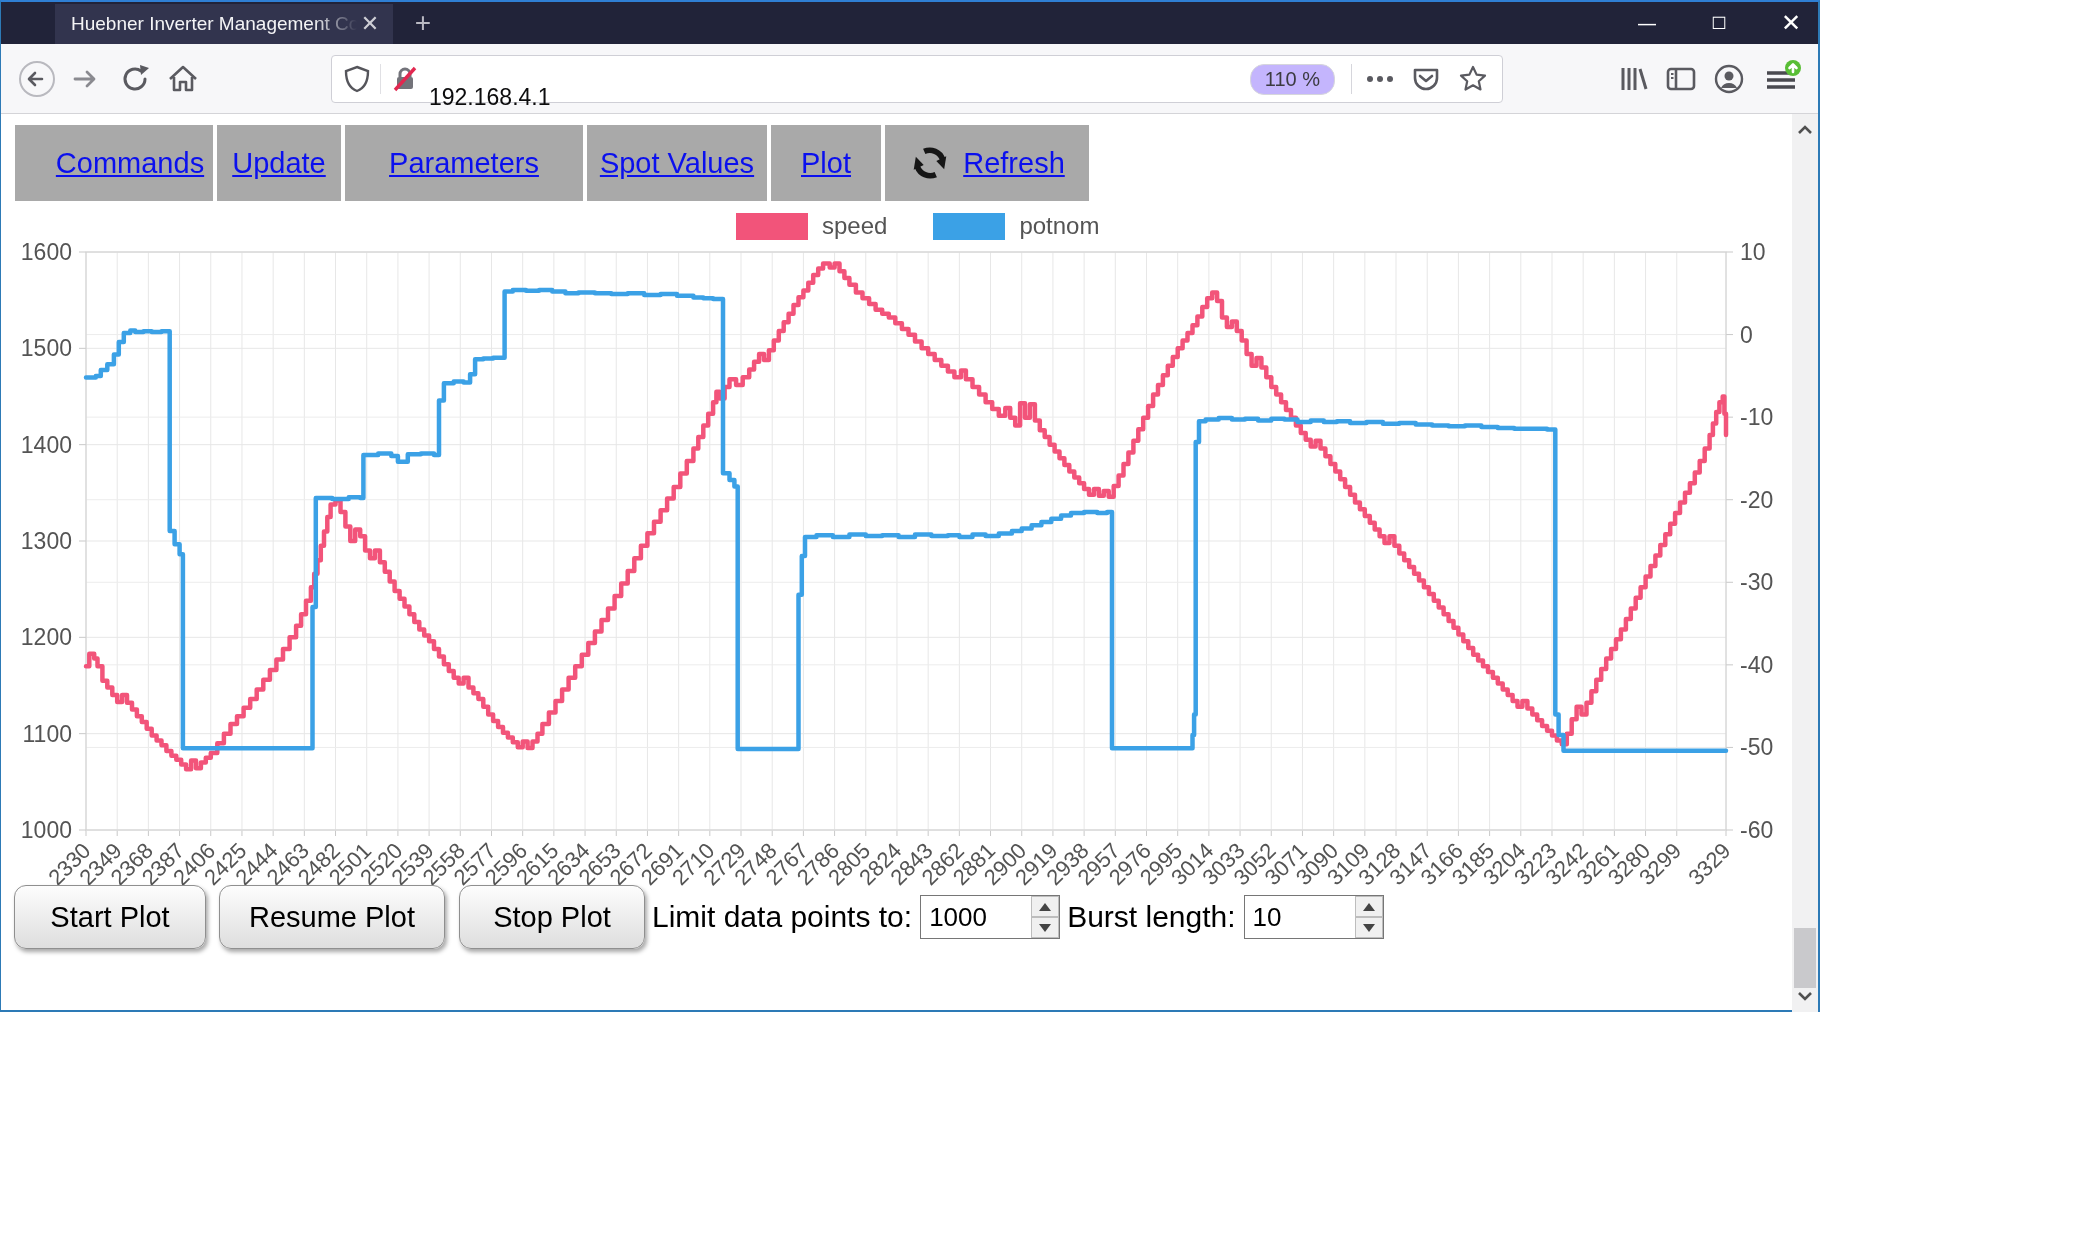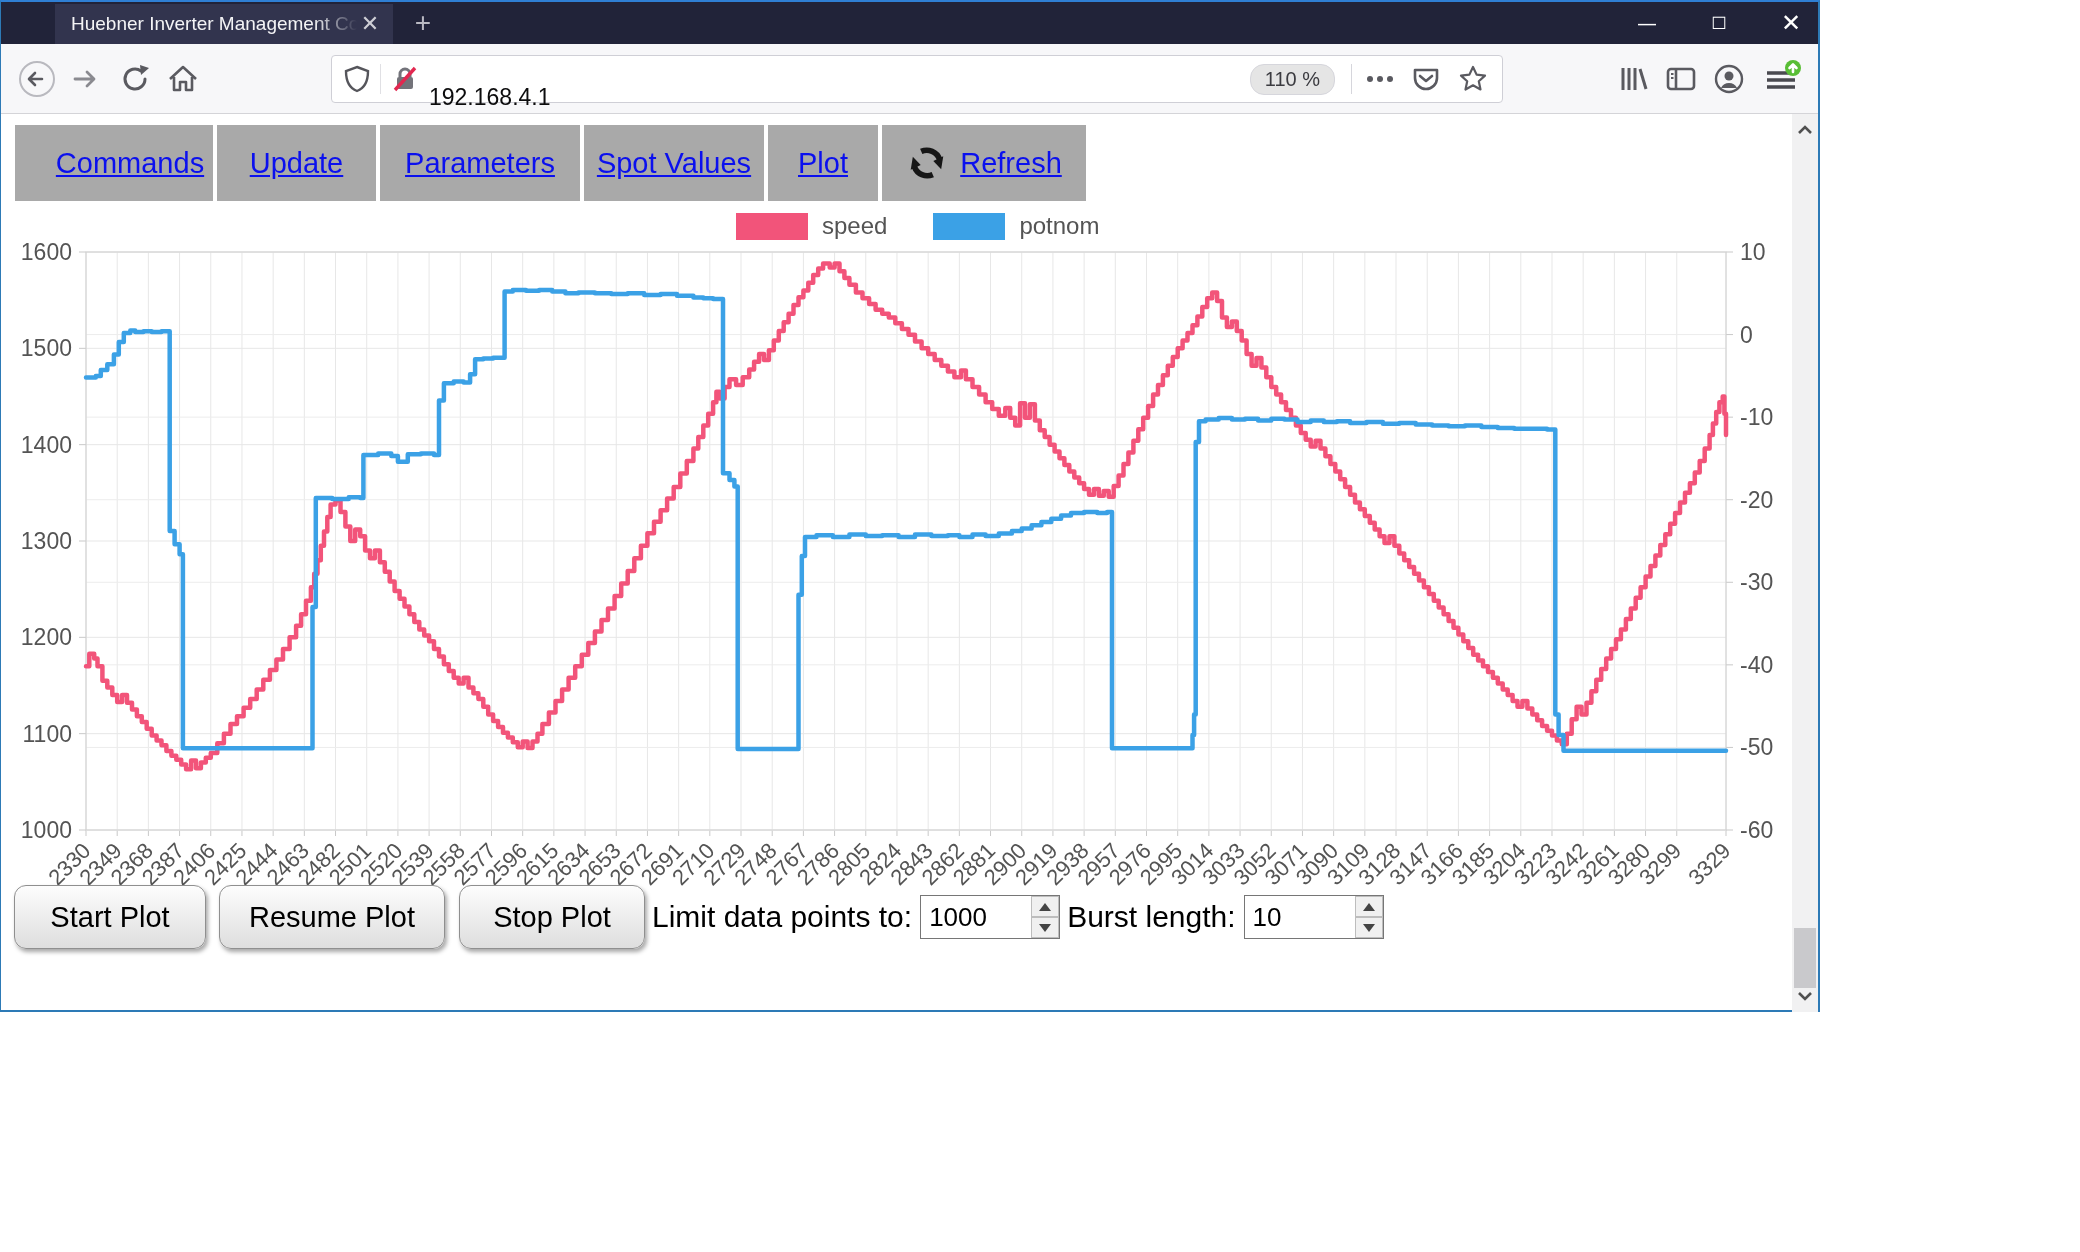--- a/index.html
+++ b/index.html
@@ -13,21 +13,21 @@
                -webkit-mask-image:linear-gradient(90deg,#000 85%,transparent); mask-image:linear-gradient(90deg,#000 85%,transparent); }
   .tab-close { color:#cfcfd6; font-size:22px; width:26px; text-align:center; cursor:default; }
   .newtab { position:absolute; left:404px; top:6px; width:36px; height:32px; color:#b9b9c2; font-size:28px; text-align:center; line-height:30px; }
   .winbtns { position:absolute; right:14px; top:0; height:42px; display:flex; align-items:center; gap:46px; color:#ffffff; }
   .winbtn { font-size:20px; width:26px; text-align:center; font-family:"DejaVu Sans", sans-serif; }
   
   #toolbar { position:absolute; left:0; top:42px; width:100%; height:70px; background:#f7f7f9; border-bottom:1px solid #d4d4d8; }
   .tbicon { position:absolute; top:0; height:70px; display:flex; align-items:center; justify-content:center; }
   #urlbar { position:absolute; left:330px; top:11px; width:1172px; height:48px; background:#ffffff; border:1px solid #cfcfd6; border-radius:4px; display:flex; align-items:center; }
   .url-text { font-size:23px; color:#0c0c0d; margin-left:10px; flex:1;margin-top:36px; }
-  .zoom-pill { border:1px solid #d6d6dc; background:#e5e5e5; border-radius:14px; font-size:20px; color:#3b3b40; padding:3px 14px; margin-right:16px; }
+  .zoom-pill { border:1px solid #d6d6dc; background:#c4b5fd; border-radius:14px; font-size:20px; color:#3b3b40; padding:3px 14px; margin-right:16px; }
   .vsep { width:1px; height:30px; background:#d6d6dc; margin-right:14px; }
   svg.ico { display:block; }
   
   #navbar { position:absolute; left:14px; top:123px; display:flex; gap:4px; }
   .navcell { background:#a9a9a9; height:76px; display:flex; align-items:center; justify-content:center; gap:12px; }
   .navlink { color:#0b10ee; font-size:29px; text-decoration:underline; cursor:pointer; }
   
   #legend { position:absolute; left:735px; top:210px; display:flex; align-items:center; gap:14px; }
   .swatch { width:72px; height:27px; }
   .legend-label { font-size:24px; color:#545454; }
@@ -158,24 +158,24 @@
         <circle cx="34" cy="9" r="8" fill="#58bd35"></circle>
         <path d="M34 13 V6 M30.5 9 L34 5.5 L37.5 9" stroke="#fff" stroke-width="2.6" fill="none" stroke-linecap="round" stroke-linejoin="round"></path>
       </svg>
     </div>
   </div>
 
   <div id="navbar">
     <div class="navcell" style="width:198px;padding-left:32px;">
       <span class="navlink">Commands</span>
     </div>
-    <div class="navcell" style="width:159px;">
+    <div class="navcell" style="width:124px;">
       <span class="navlink">Update</span>
     </div>
-    <div class="navcell" style="width:200px;">
+    <div class="navcell" style="width:238px;">
       <span class="navlink">Parameters</span>
     </div>
     <div class="navcell" style="width:180px;">
       <span class="navlink">Spot Values</span>
     </div>
     <div class="navcell" style="width:110px;">
       <span class="navlink">Plot</span>
     </div>
     <div class="navcell" style="width:204px;">
       <span>

